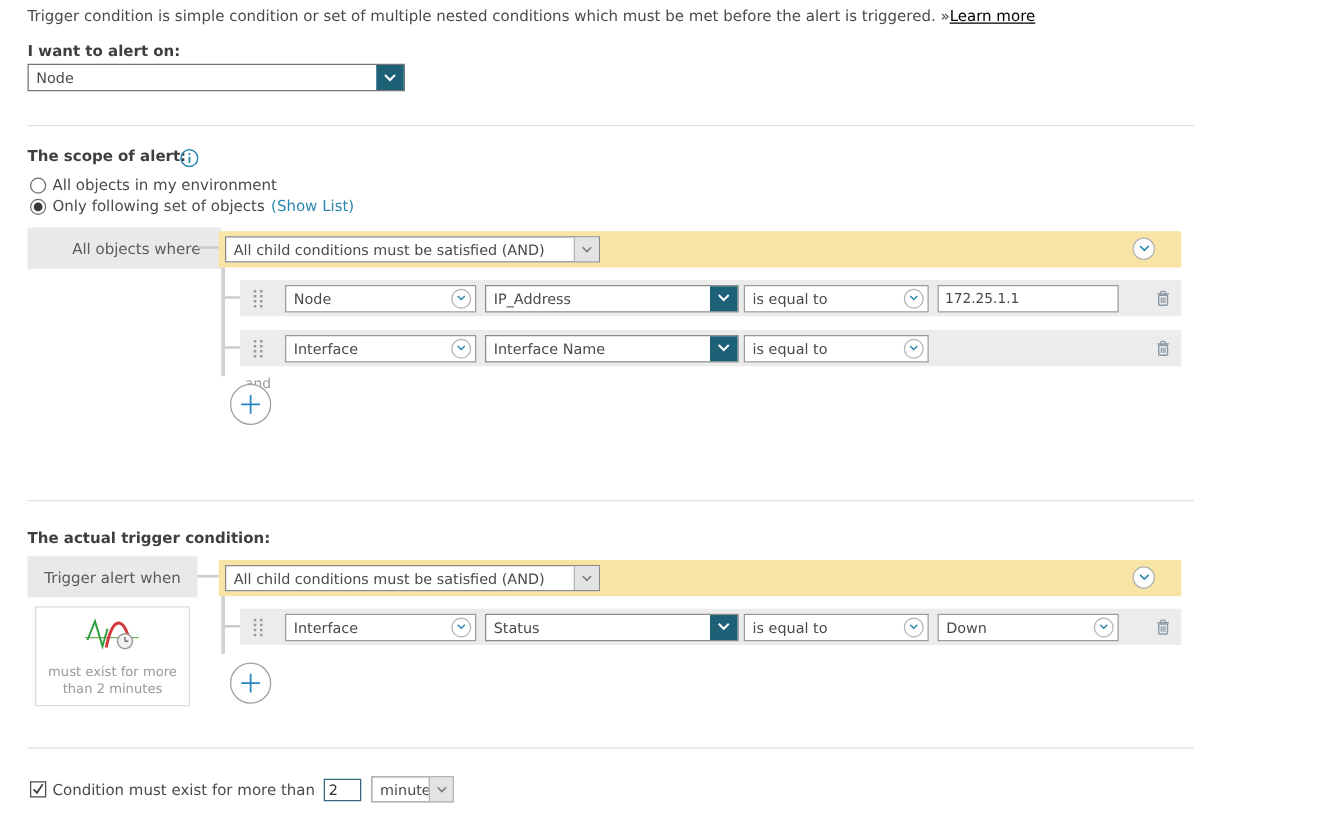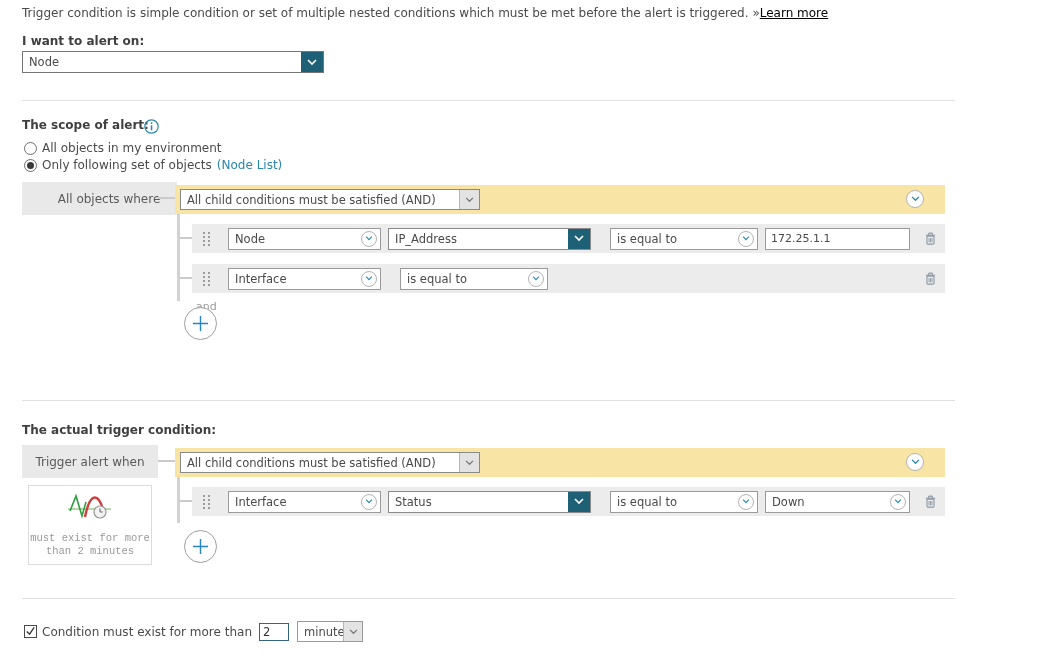--- a/index.html
+++ b/index.html
@@ -21,21 +21,21 @@
   .circ{width:16px;height:16px;border:1px solid #b3b3b3;border-radius:50%;background:#fff;
         display:flex;align-items:center;justify-content:center;flex:none;box-sizing:border-box;}
   .circ-lg{width:18px;height:18px;}
   
   .crow{position:absolute;left:192px;width:753px;height:29px;background:#ececec;display:flex;align-items:center;padding-left:11px;box-sizing:border-box;}
   .handle{width:8px;height:14px;position:relative;margin-right:17px;flex:none;}
   .handle i{position:absolute;width:2px;height:2px;background:#9a9a9a;
     box-shadow:5px 0 #9a9a9a,0 4px #9a9a9a,5px 4px #9a9a9a,0 8px #9a9a9a,5px 8px #9a9a9a,0 12px #9a9a9a,5px 12px #9a9a9a;}
   .w-obj{width:153px;flex:none;}
   .w-field{width:203px;flex:none;margin-left:7px;}
-  .w-op{width:148px;flex:none;margin-left:19px;align-items:center;}
+  .w-op{width:148px;flex:none;margin-left:4px;align-items:center;}
   .w-val{width:145px;flex:none;margin-left:7px;}
   .val-input{width:145px;height:22px;box-sizing:border-box;border:1px solid #9a9a9a;padding:0 5px;font-size:11px;
              font-family:"DejaVu Sans","Liberation Sans",sans-serif;color:#4a4a4a;margin-left:7px;flex:none;}
   .trash{margin-left:auto;margin-right:8px;background:none;border:none;padding:0;cursor:pointer;display:flex;flex:none;}
   
   .gbar{position:absolute;left:175px;width:770px;height:29px;background:#f8e4a4;}
   .gsel{position:absolute;left:5px;top:4px;width:300px;}
   .gchev{position:absolute;right:21px;top:5px;}
   .labelbox{position:absolute;left:22px;width:136px;height:33px;background:#e9e9e9;color:#5a5a5a;
             display:flex;align-items:center;justify-content:center;font-size:12px;}
@@ -45,21 +45,21 @@
   .plus{position:absolute;width:33px;height:33px;border:1px solid #9e9e9e;border-radius:50%;background:#fff;
         display:flex;align-items:center;justify-content:center;cursor:pointer;box-sizing:border-box;}
   
   .radio{width:13px;height:13px;border:1px solid #6e6e6e;border-radius:50%;background:#fff;box-sizing:border-box;
          display:inline-flex;align-items:center;justify-content:center;flex:none;}
   .radio .dot{width:7px;height:7px;border-radius:50%;background:#3a3a3a;}
   .cbox{width:13px;height:13px;border:1px solid #4a4a4a;background:#fff;box-sizing:border-box;
         display:inline-flex;align-items:center;justify-content:center;flex:none;}
   .inline-row{display:flex;align-items:center;}
   .notebox{position:absolute;left:28px;top:485px;width:124px;height:80px;border:1px solid #dcdcdc;background:#fff;
-           display:flex;flex-direction:column;align-items:center;justify-content:center;box-sizing:border-box;font-family:Liberation Mono, monospace;}
+           display:flex;flex-direction:column;align-items:center;justify-content:center;box-sizing:border-box;}
   .notetext{color:#9a9a9a;font-size:10.5px;line-height:13px;text-align:center;margin-top:6px;}
   .andlbl{position:absolute;left:196px;color:#9a9a9a;font-size:11px;margin-top:48px;}
   .num-input{width:30px;height:18px;box-sizing:border-box;border:1px solid #35647c;padding:0 3px;font-size:11.5px;
              font-family:"DejaVu Sans","Liberation Sans",sans-serif;color:#333;}
 </style>
 </head>
 <body>
 
 <div class="page">
 
@@ -91,21 +91,21 @@
 
   <div class="abs inline-row" style="left:24px;top:141px;">
     <span class="radio"></span>
     <span style="margin-left:5px;">All objects in my environment</span>
   </div>
   <div class="abs inline-row" style="left:24px;top:158px;">
     <span class="radio">
         <span class="dot"></span>
       </span>
     <span style="margin-left:5px;">Only following set of objects</span>
-    <a class="link2" style="margin-left:5px;">(Node List)</a>
+    <a class="link2" style="margin-left:5px;">(Show List)</a>
   </div>
 
   <div class="labelbox" style="top:182px;padding-left:19px;">All objects where</div>
   <div class="stub" style="left:158px;top:197px;width:17px;"></div>
 
   <div class="gbar" style="top:185px;">
     <div class="sel gsel" style="height:21px;">
       <span class="txt">All child conditions must be satisfied (AND)</span>
       <span class="btn btn-gray" style="width:19px;">
         <svg width="9" height="6" viewBox="0 0 10 7">
@@ -167,20 +167,28 @@
 
   <div class="crow" style="top:264px;">
     <span class="handle">
         <i></i>
       </span>
     <div class="combo w-obj">
       <span class="txt">Interface</span>
       <span class="circ">
         <svg width="8" height="5" viewBox="0 0 10 7">
             <polyline points="1,1 5,5 9,1" fill="none" stroke="#2b87ae" stroke-width="1.6"></polyline>
+          </svg>
+      </span>
+    </div>
+    <div class="sel w-field">
+      <span class="txt">Interface Name</span>
+      <span class="btn btn-teal">
+        <svg width="10" height="7" viewBox="0 0 10 7">
+            <polyline points="1,1 5,5 9,1" fill="none" stroke="#ffffff" stroke-width="1.6"></polyline>
           </svg>
       </span>
     </div>
     <div class="combo w-op">
       <span class="txt">is equal to</span>
       <span class="circ">
         <svg width="8" height="5" viewBox="0 0 10 7">
             <polyline points="1,1 5,5 9,1" fill="none" stroke="#2b87ae" stroke-width="1.6"></polyline>
           </svg>
       </span>

